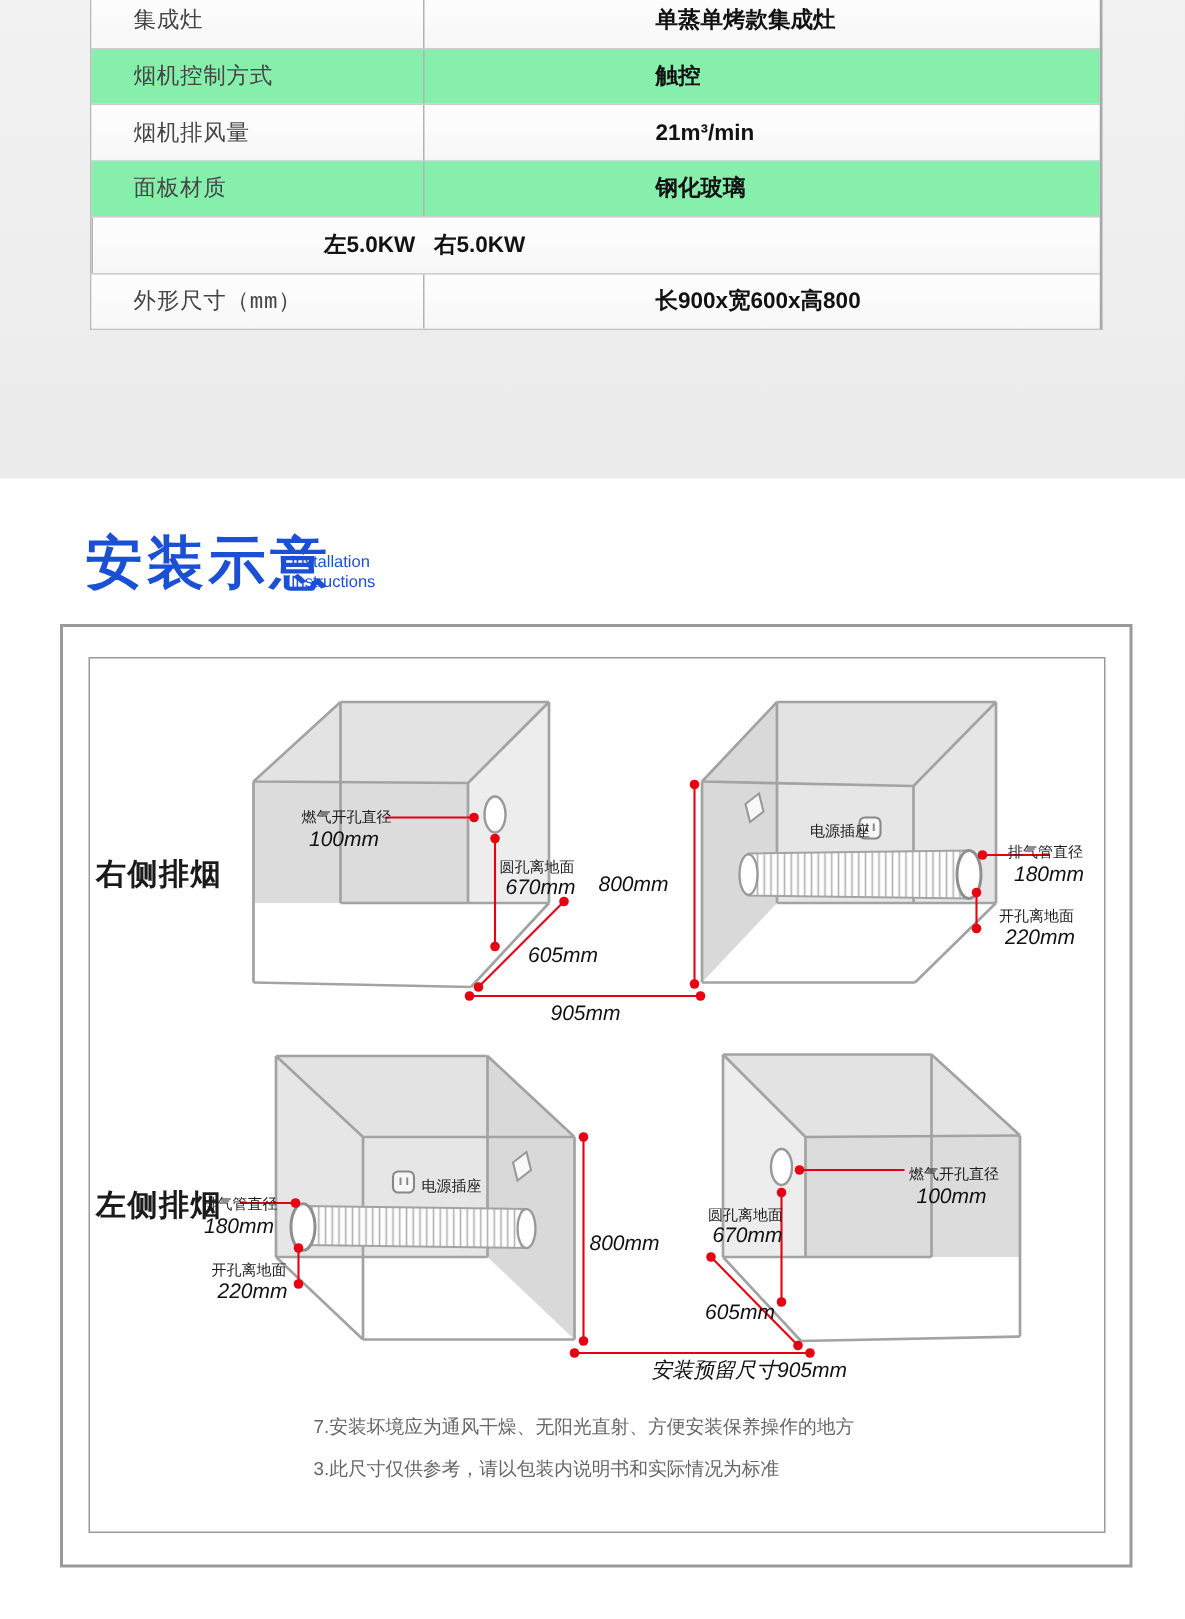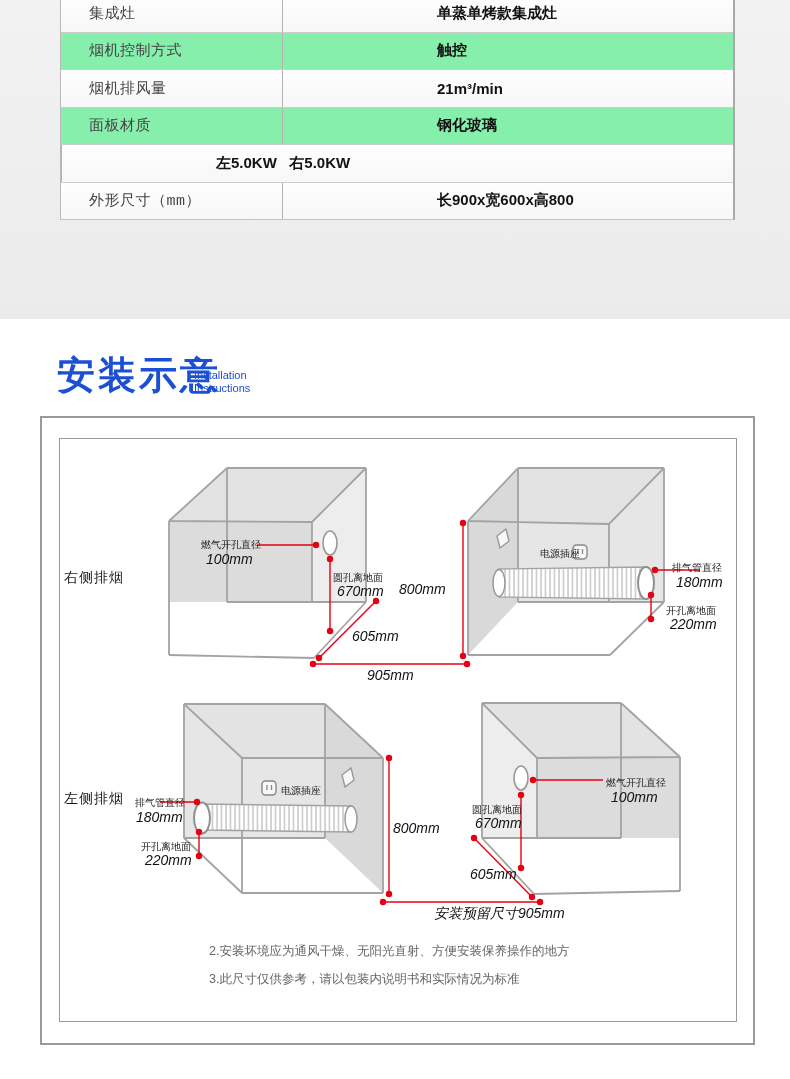--- a/index.html
+++ b/index.html
@@ -22,21 +22,21 @@
   .spec-value{flex:1;box-sizing:border-box;border-left:1px solid #b3b3b3;padding-left:154px;font-size:15px;font-weight:bold;color:#121212;white-space:pre;align-self:stretch;display:flex;align-items:center;}
   
   #heading-cn{left:57px;top:350px;font-size:38px;font-weight:bold;color:#1b4fd4;letter-spacing:3px;text-align:right;}
   #heading-en{left:194px;top:369px;font-size:11px;line-height:13px;color:#1b4fd4;}
   
   #frame-outer{left:40px;top:416px;width:711px;height:625px;border:2px solid #9a9a9a;background:#ffffff;}
   #frame-inner{left:59px;top:438px;width:676px;height:582px;border:1px solid #9a9a9a;background:#ffffff;}
   
   .dlab{font-size:10px;font-weight:normal;color:#1c1c1c;white-space:nowrap;letter-spacing:0;}
   .dval{font-size:14px;color:#111111;white-space:nowrap;font-style:italic;}
-  .rowlab{font-size:14px;font-weight:normal;color:#1a1a1a;letter-spacing:1px;white-space:nowrap;}
+  .rowlab{font-size:20px;font-weight:bold;color:#1a1a1a;letter-spacing:1px;white-space:nowrap;}
   #notes{left:209px;top:938px;font-size:12.5px;color:#666666;line-height:27.5px;white-space:nowrap;}
   svg{position:absolute;left:0;top:0;}
 </style>
 </head>
 <body>
 
 <div class="abs" id="bg-top"></div>
 
 <div class="abs" id="spec-table">
   <div class="spec-row odd">
@@ -220,15 +220,15 @@
 <div class="abs dval" style="left:393px;top:820px;">800mm</div>
 <div class="abs dval" style="left:434px;top:905px;">安装预留尺寸905mm</div>
 
 <div class="abs dlab" style="left:606px;top:776px;">燃气开孔直径</div>
 <div class="abs dval" style="left:611px;top:789px;">100mm</div>
 <div class="abs dlab" style="left:472px;top:803px;">圆孔离地面</div>
 <div class="abs dval" style="left:475px;top:815px;">670mm</div>
 <div class="abs dval" style="left:470px;top:866px;">605mm</div>
 
 <div class="abs" id="notes">
-  <div>2.安装坏境应为通风干燥、无阳光直射、方便安装保养操作的地方</div>
+  <div>7.安装坏境应为通风干燥、无阳光直射、方便安装保养操作的地方</div>
   <div>3.此尺寸仅供参考，请以包装内说明书和实际情况为标准</div>
 </div>
 
 </body></html>

